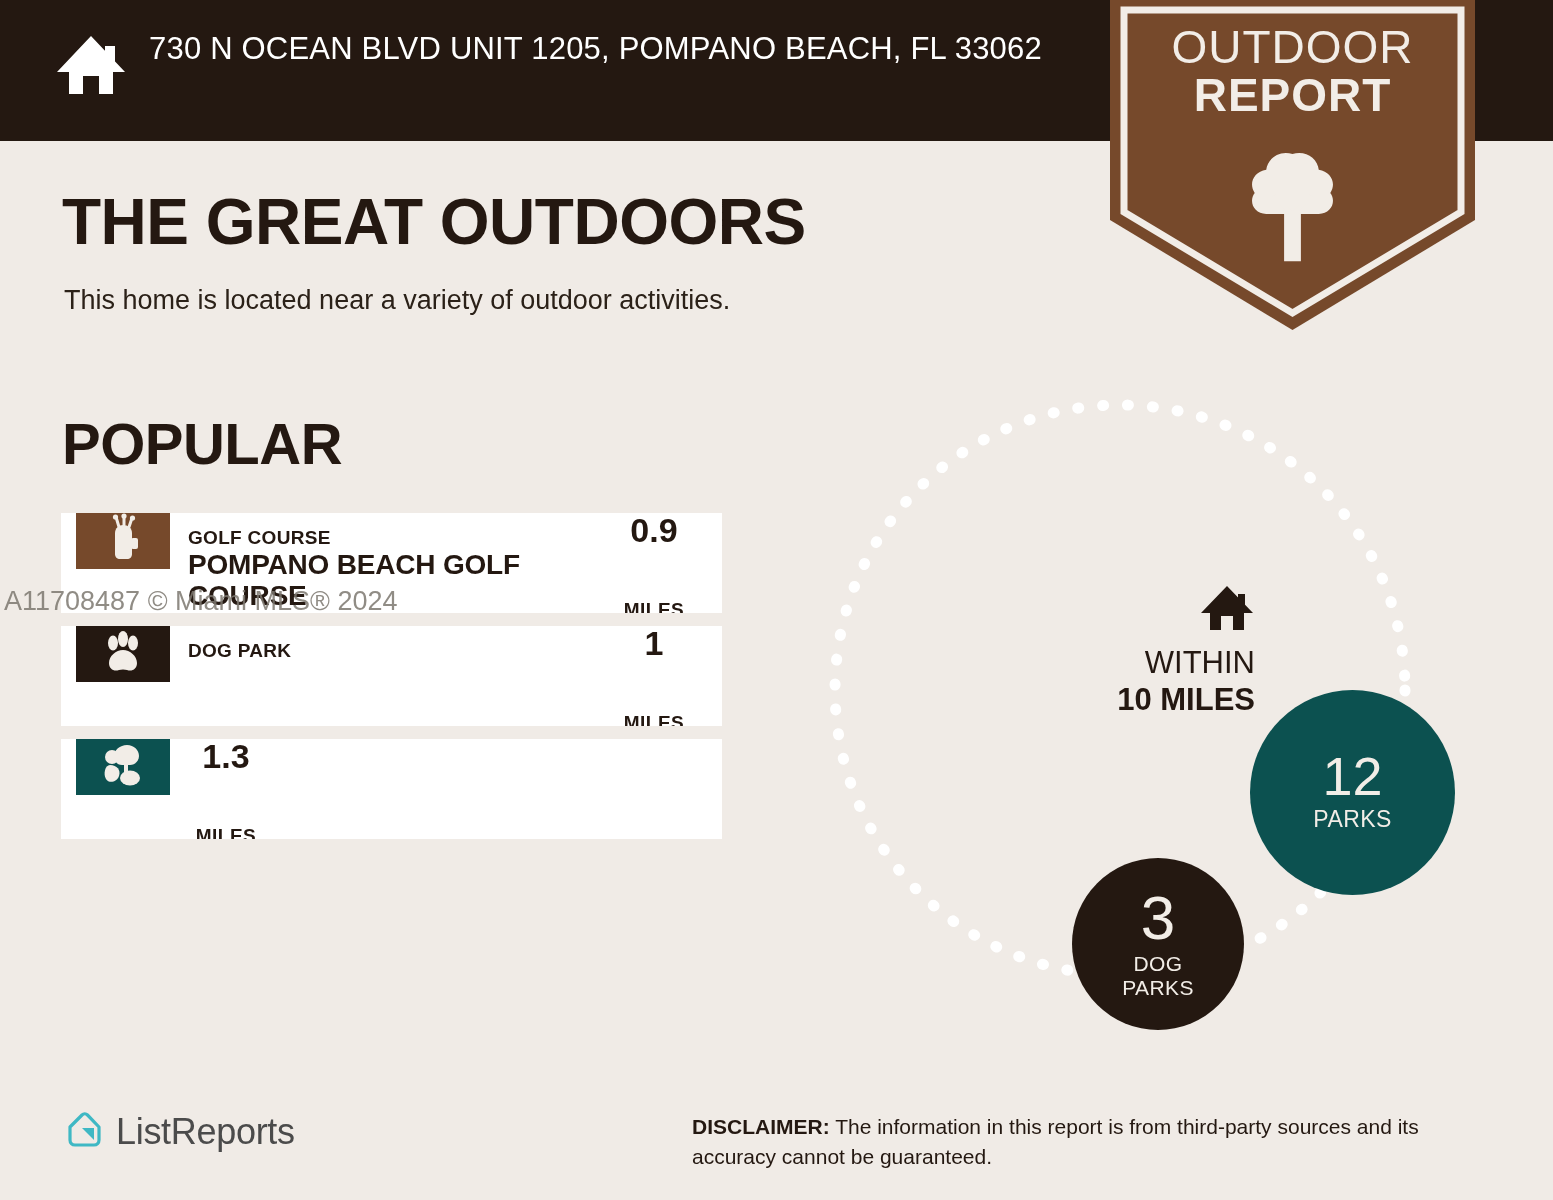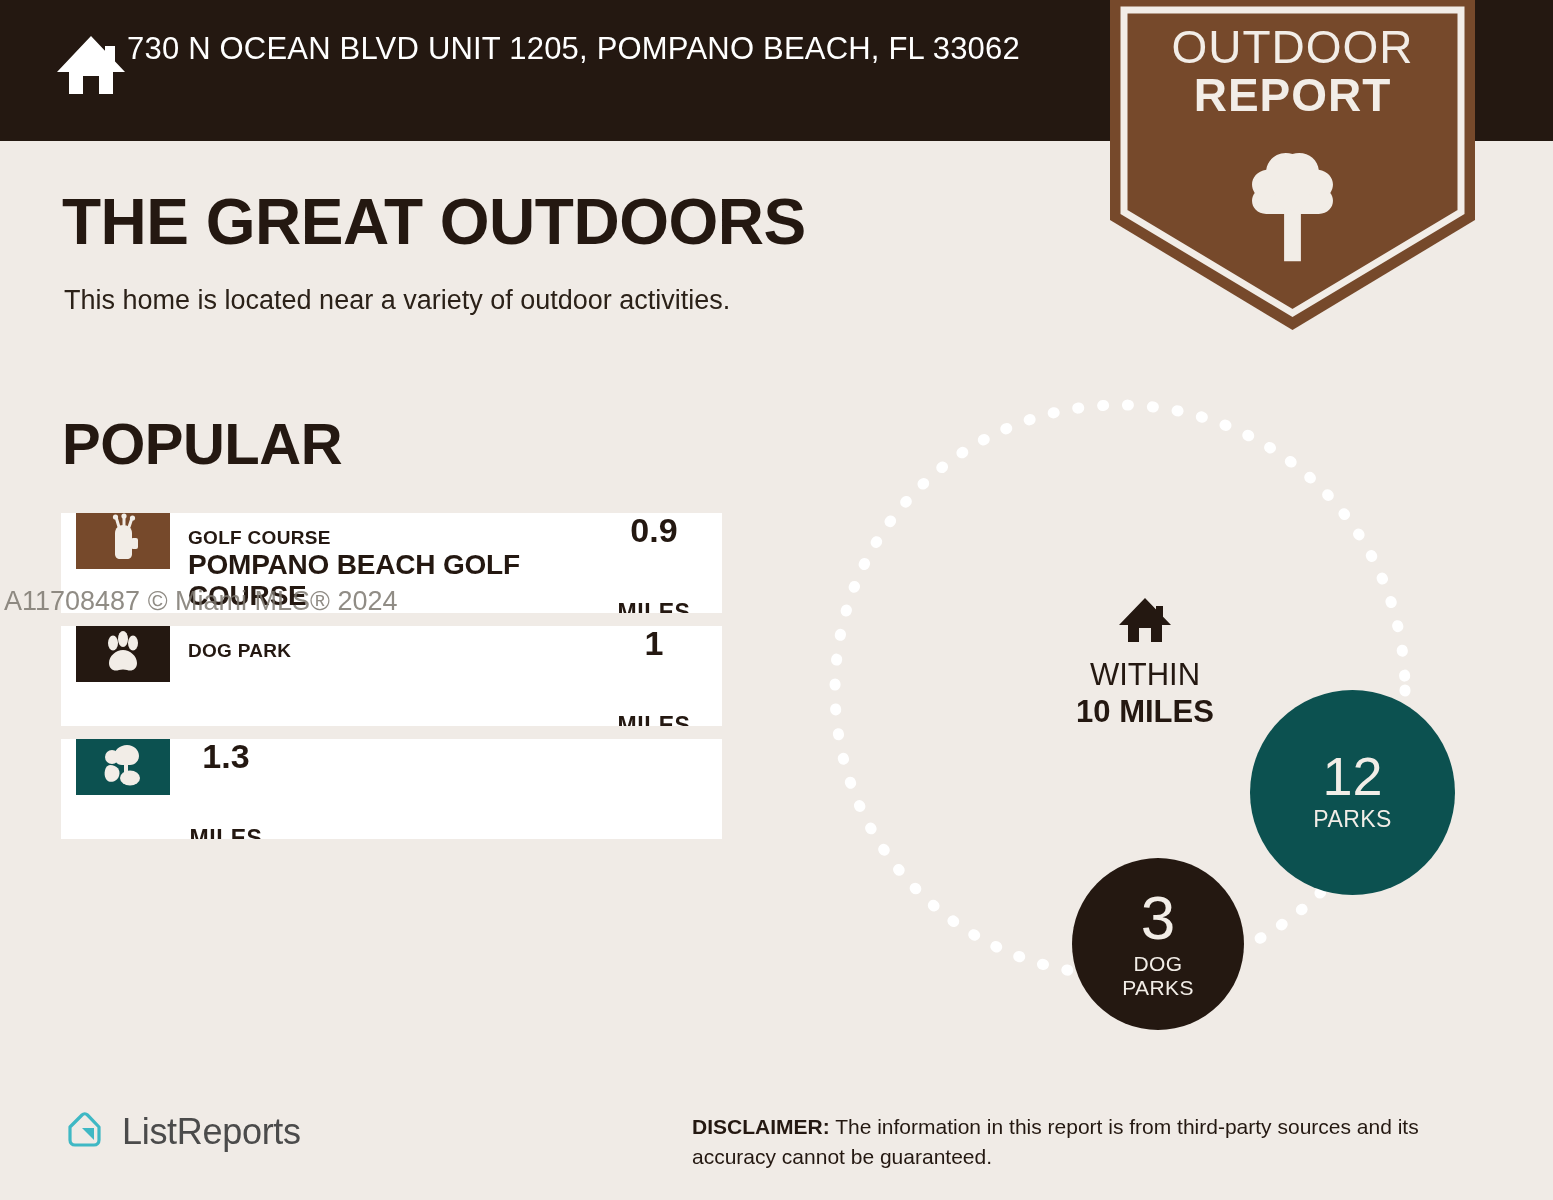--- a/index.html
+++ b/index.html
@@ -28,20 +28,21 @@
     height: 141px;
     background: #241811;
     box-sizing: border-box;
   }
   .header-inner {
     position: absolute;
     left: 55px;
     top: 28px;
     display: flex;
     align-items: flex-start;
+    gap: 22px;
     width: 1010px;
   }
   .header-home-icon {
     width: 72px;
     height: 66px;
     flex: 0 0 auto;
     margin-top: 4px;
   }
   .header-address {
     color: #ffffff;
@@ -167,21 +168,21 @@
     justify-content: center;
     gap: 44px;
   }
   .poi-dist-val {
     font-size: 34px;
     font-weight: 700;
     color: #241811;
     line-height: 1;
   }
   .poi-dist-unit {
-    font-size: 23px;
+    font-size: 19px;
     font-weight: 700;
     color: #241811;
     letter-spacing: 0.5px;
     margin-top: 8px;
   }
 
   
   .watermark {
     position: absolute;
     left: 4px;
@@ -214,36 +215,36 @@
   .stat-parks { left: 450px; top: 350px; width: 205px; height: 205px; background: #0C5150; }
   .stat-dogs  { left: 272px; top: 518px; width: 172px; height: 172px; background: #241811; }
   .stat-golf .stat-num  { font-size: 92px; }
   .stat-parks .stat-num { font-size: 54px; }
   .stat-dogs .stat-num  { font-size: 62px; }
   .stat-dogs .stat-lbl  { font-size: 21px; }
 
   .center-label {
     position: absolute;
     left: 235px;
-    top: 255px;
+    top: 243px;
     width: 220px;
-    text-align: center;
+    text-align: right;
   }
   .center-home-icon { width: 56px; height: 50px; display: inline-block; }
   .center-l1 { font-size: 31px; color: #241811; font-weight: 400; line-height: 1.18; margin-top: 8px; }
   .center-l2 { font-size: 31px; color: #241811; font-weight: 700; line-height: 1.18; }
 
   
   .footer-logo {
     position: absolute;
     left: 62px;
     top: 1108px;
     display: flex;
     align-items: center;
-    gap: 16px;
+    gap: 10px;
   }
   .footer-logo svg { width: 44px; height: 44px; }
   .footer-logo-text {
     font-size: 36px;
     color: #4b4b4b;
     font-weight: 400;
     letter-spacing: -0.3px;
   }
   .disclaimer {
     position: absolute;

